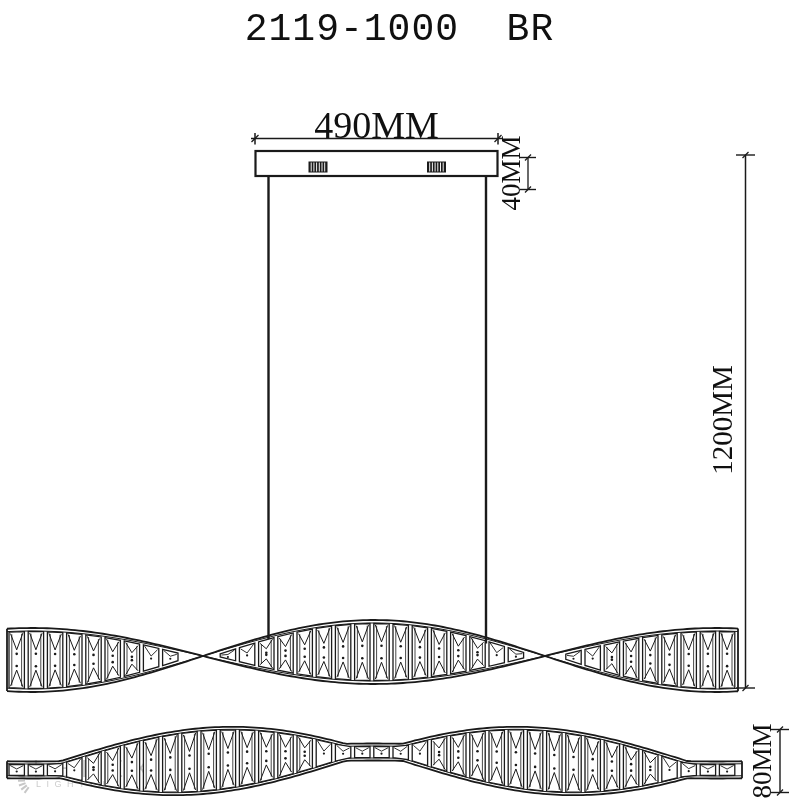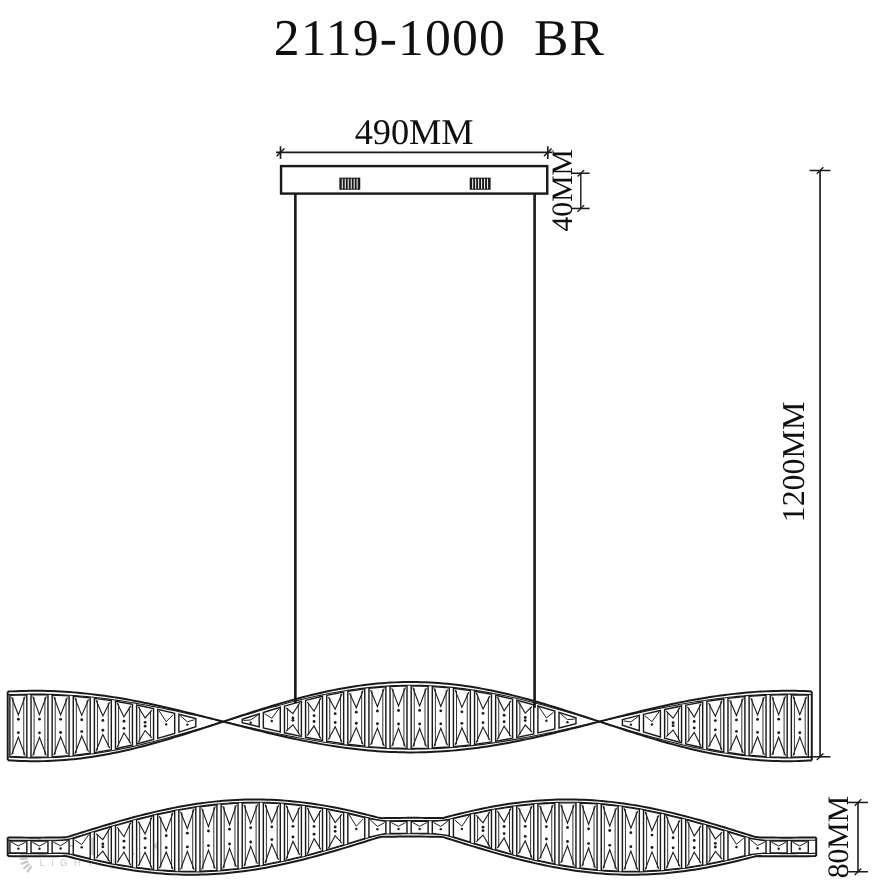--- a/index.html
+++ b/index.html
@@ -1,21 +1,21 @@
 <!DOCTYPE html>
 <html><head>
 <meta charset="utf-8">
 <style>
   html,body{margin:0;padding:0;background:#ffffff;}
   #page{position:relative;width:799px;height:800px;background:#ffffff;overflow:hidden;
         font-family:"Liberation Serif", serif;}
   #drawing{position:absolute;left:0;top:0;z-index:2;}
   .label{position:absolute;color:#101010;z-index:3;}
-  #title{left:0;top:8px;width:799px;text-align:center;font-size:47px;letter-spacing:1px;white-space:pre;}
-  #dim-width{left:255px;top:103px;width:243px;text-align:center;font-size:33px;}
+  #title{left:0;top:8px;width:799px;text-align:center;font-size:38px;letter-spacing:1px;white-space:pre;font-family:Liberation Mono, monospace;}
+  #dim-width{left:255px;top:103px;width:243px;text-align:center;font-size:38px;}
   .rot{display:flex;align-items:center;justify-content:center;transform:rotate(-90deg);font-size:27px;}
   #dim-canopy{left:471px;top:159px;width:80px;height:28px;}
   #dim-drop{left:662px;top:406px;width:120px;height:28px;font-size:29px;}
   #dim-body{left:722px;top:747px;width:80px;height:28px;}
   #watermark{position:absolute;left:0;top:0;z-index:1;}
   #wm-brand{position:absolute;left:33px;top:756px;font-family:"Liberation Sans",sans-serif;
             font-size:23px;font-weight:500;letter-spacing:10px;color:#c7c7c7;opacity:.9;}
   #wm-sub{position:absolute;left:36px;top:779px;font-family:"Liberation Sans",sans-serif;
           font-size:9px;letter-spacing:5.5px;color:#cccccc;}
   #wm-rays{position:absolute;left:4px;top:776px;}

